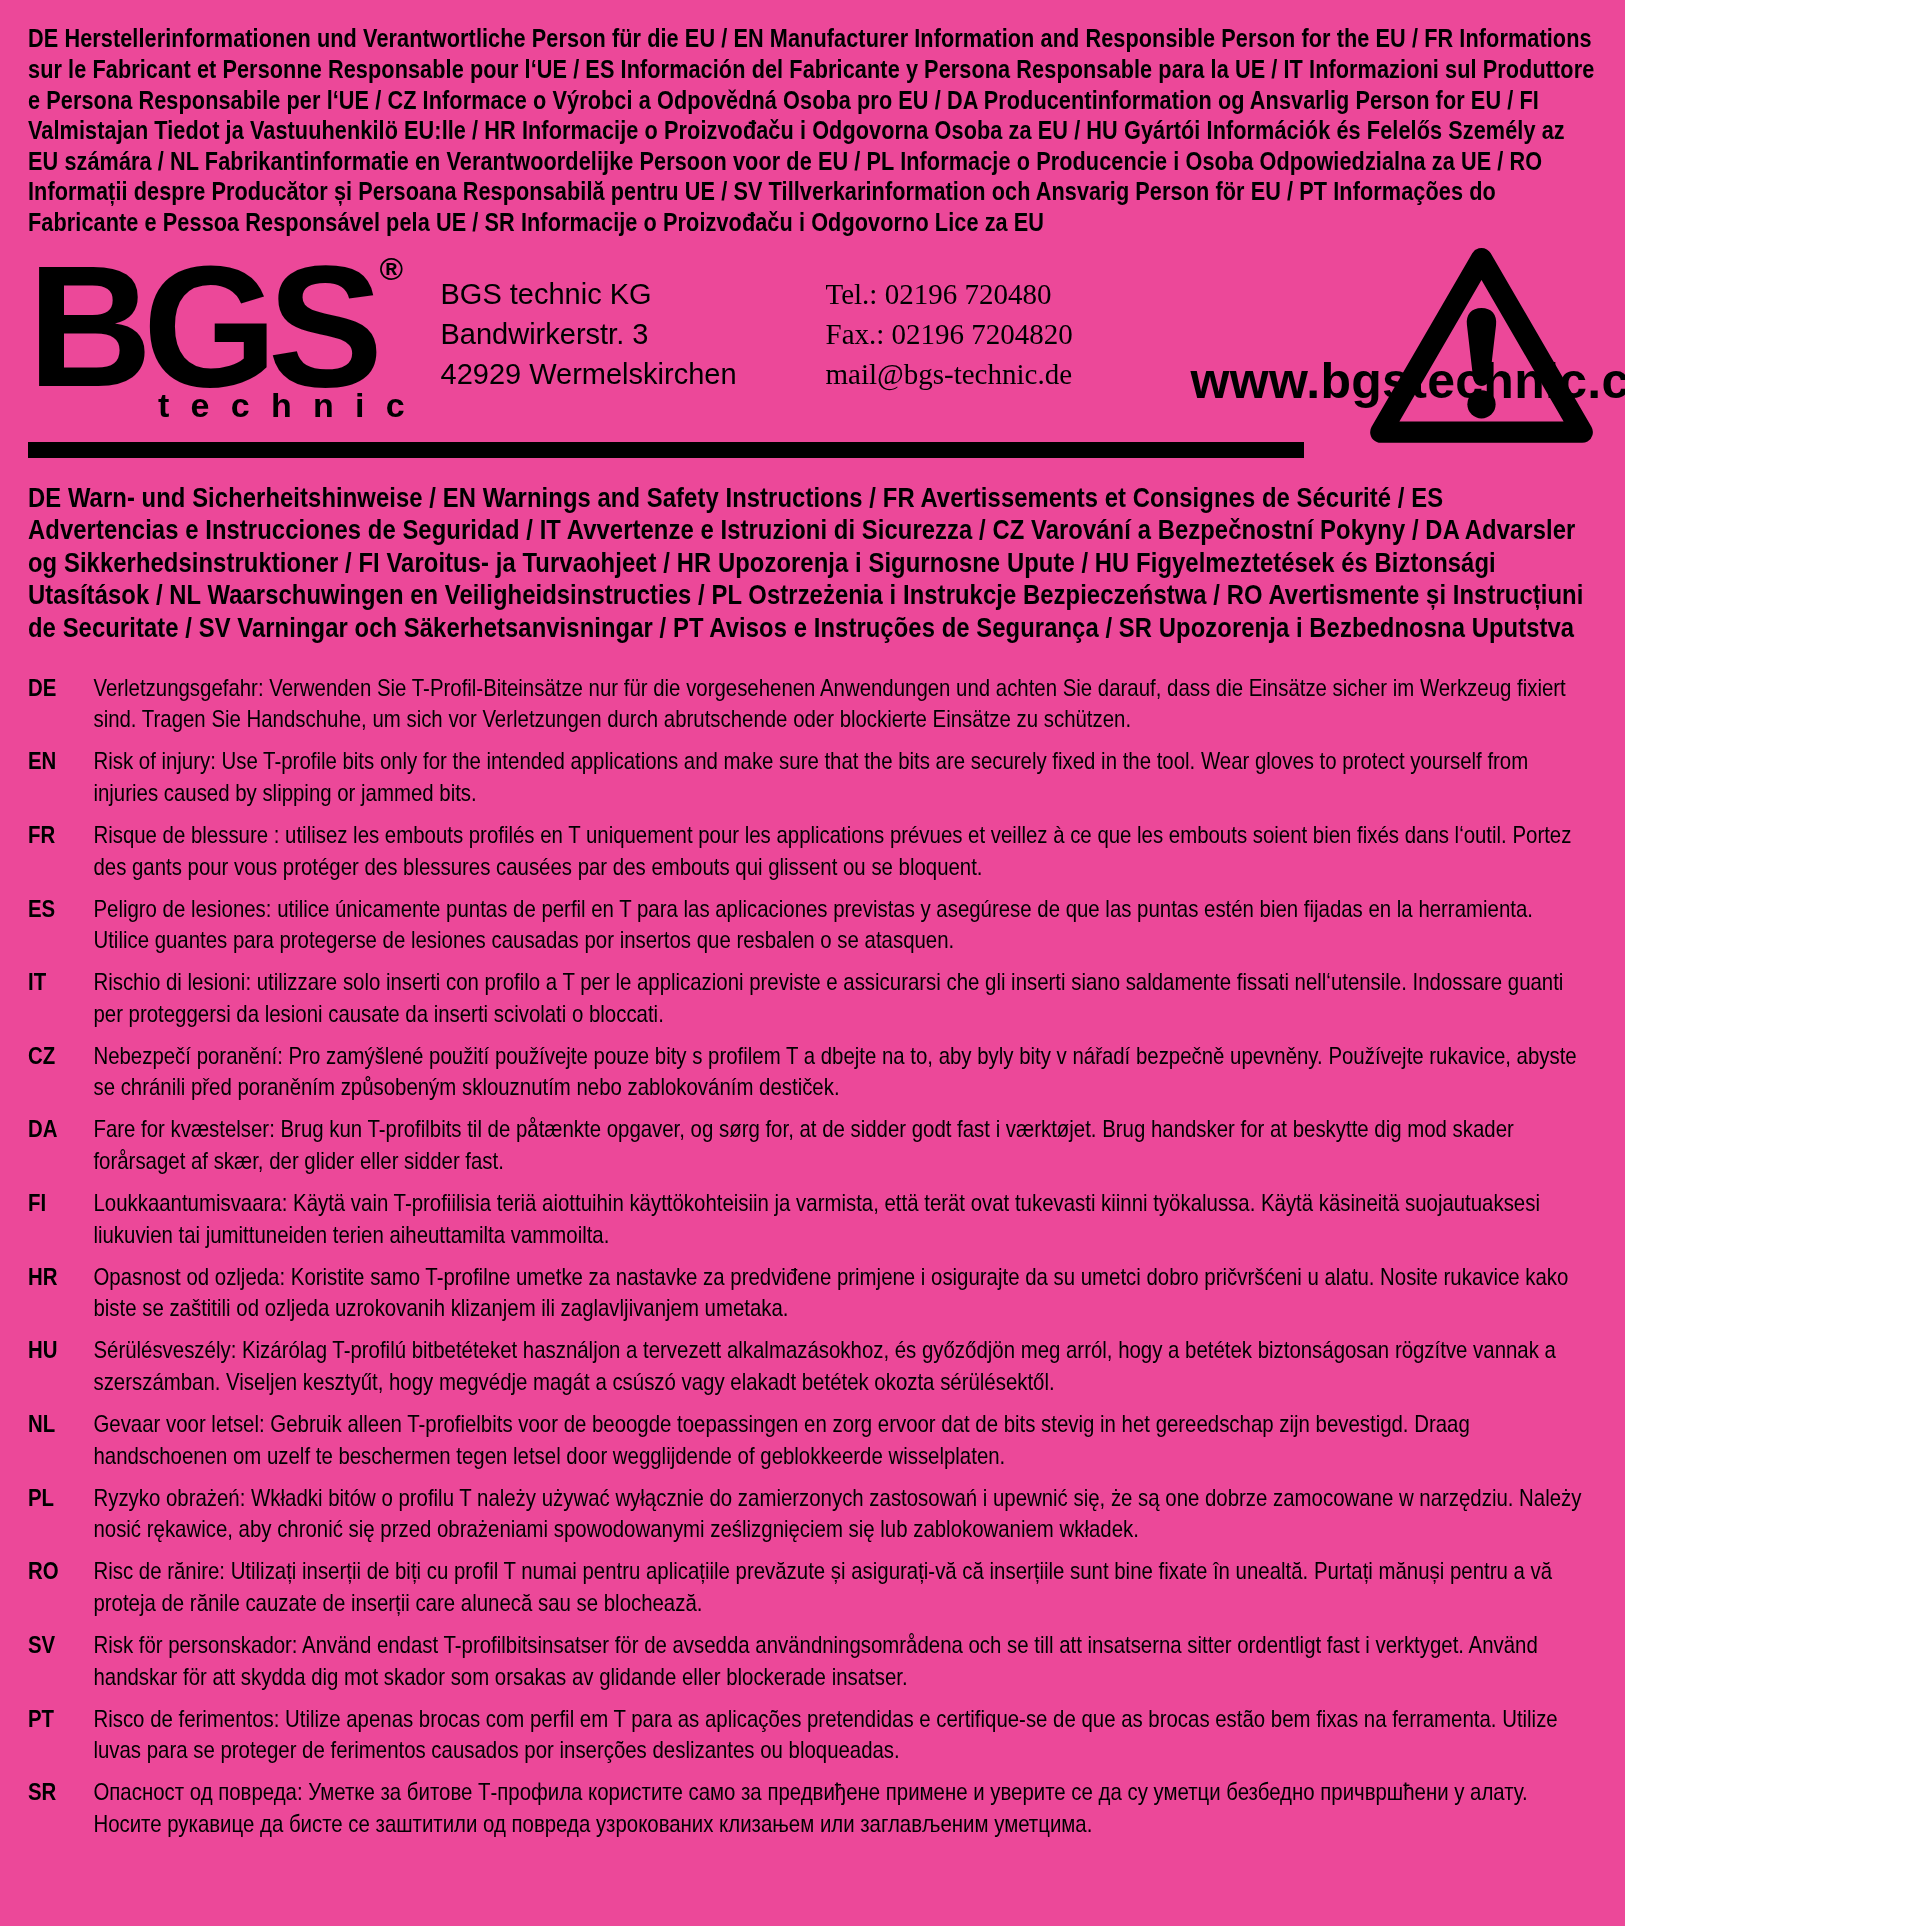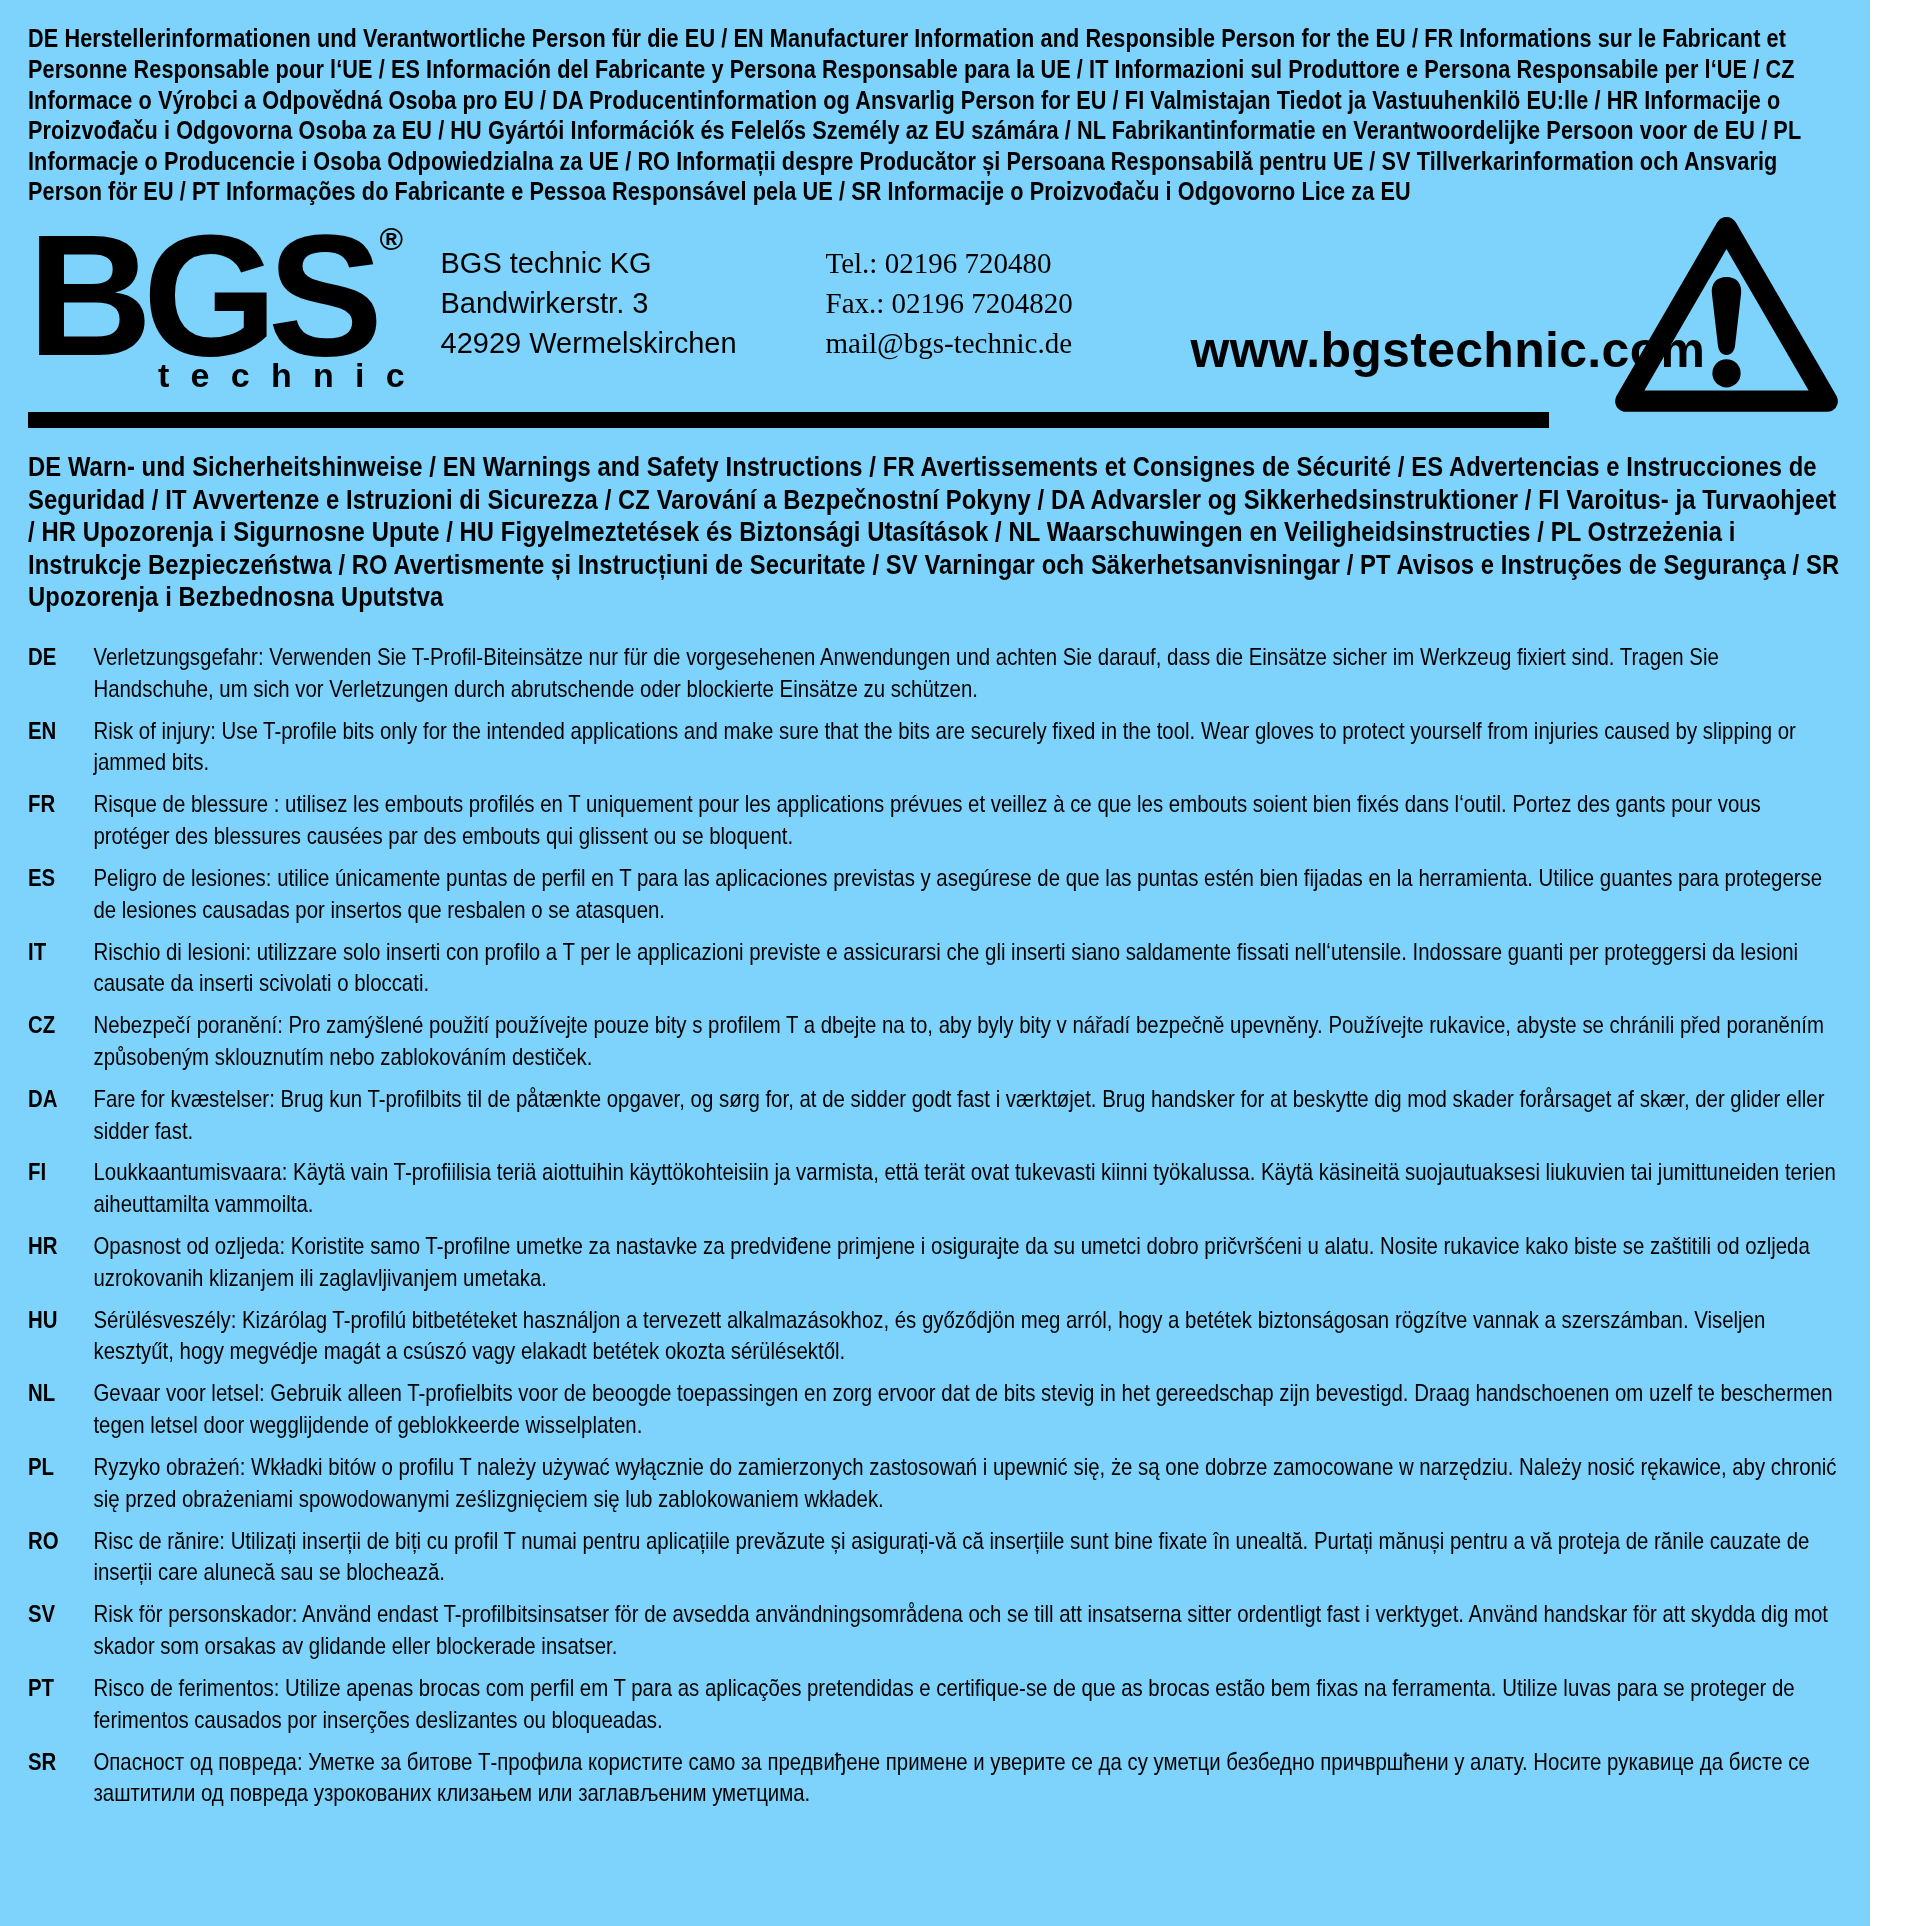--- a/index.html
+++ b/index.html
@@ -1,18 +1,18 @@
 <!DOCTYPE html>
 <html style="font-size:11px"><head>
 <meta charset="utf-8">
 <style>
   html,body{margin:0;padding:0;background:#fff;}
   .page{
-    width:1870px;height:1926px;box-sizing:border-box;
-    padding:23.4px 27.5px 0 27.5px;background:#7dd3fc;color:#000;
+    width:1625px;height:1926px;box-sizing:border-box;
+    padding:23.4px 27.5px 0 27.5px;background:#ec4899;color:#000;
     font-family:"Liberation Sans", sans-serif;overflow:hidden;position:relative;
   }
   
   .squeeze{width:117.6%;transform:scaleX(0.85);transform-origin:0 0;}
 
   .top-heading{
     font-weight:bold;font-size:25.5px;line-height:1.2;margin:0 0 9.6px 0;letter-spacing:0.1px;
   }
 
   .brand-section{position:relative;margin-top:18px;}

